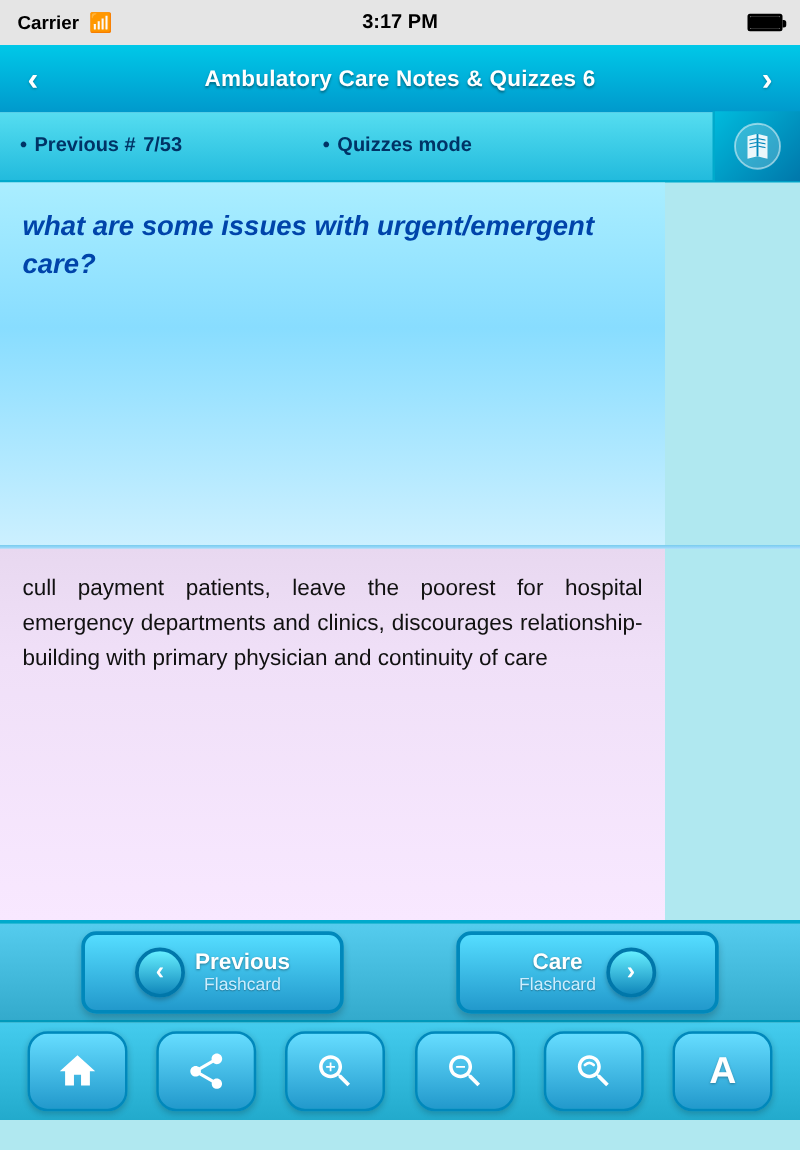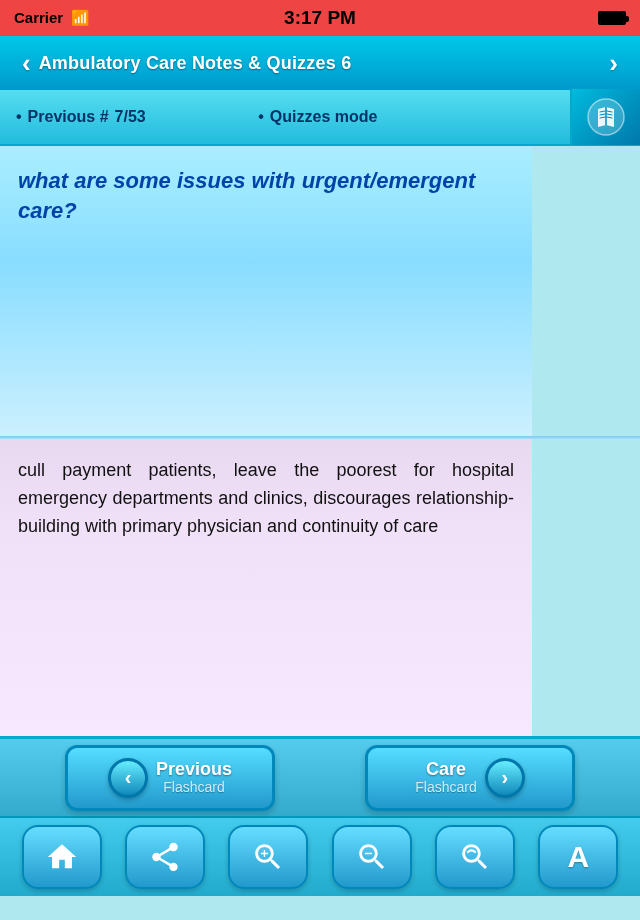--- a/index.html
+++ b/index.html
@@ -9,31 +9,31 @@
       height: 920px;
       font-family: 'Helvetica Neue', Arial, sans-serif;
       overflow: hidden;
       background: #b0e8f0;
     }
 
     
     #status-bar {
       width: 640px;
       height: 36px;
-      background: #ef4444;
+      background: #e5e5e5;
       display: flex;
       align-items: center;
       justify-content: space-between;
       padding: 0 14px;
       font-size: 15px;
       font-weight: 600;
       color: #000;
     }
     #status-bar .carrier { font-size: 15px; font-weight: 600; }
-    #status-bar .time { font-size: 19px; font-weight: 600; position: absolute; left: 50%; transform: translateX(-50%); }
+    #status-bar .time { font-size: 16px; font-weight: 600; position: absolute; left: 50%; transform: translateX(-50%); }
     #status-bar .battery {
       display: flex;
       align-items: center;
       gap: 4px;
     }
     .battery-block {
       width: 28px;
       height: 14px;
       border: 2px solid #000;
       border-radius: 2px;
@@ -72,20 +72,21 @@
       font-size: 26px;
       font-weight: bold;
       cursor: pointer;
       padding: 4px 8px;
       text-shadow: 0 1px 2px rgba(0,0,0,0.3);
     }
     #nav-title {
       color: white;
       font-size: 18px;
       font-weight: bold;
+      text-align: center;
       flex: 1;
       text-shadow: 0 1px 2px rgba(0,0,0,0.4);
       letter-spacing: 0.2px;
     }
 
     
     #info-bar {
       width: 640px;
       height: 56px;
       background: linear-gradient(180deg, #55ddf0 0%, #22bbdd 100%);

